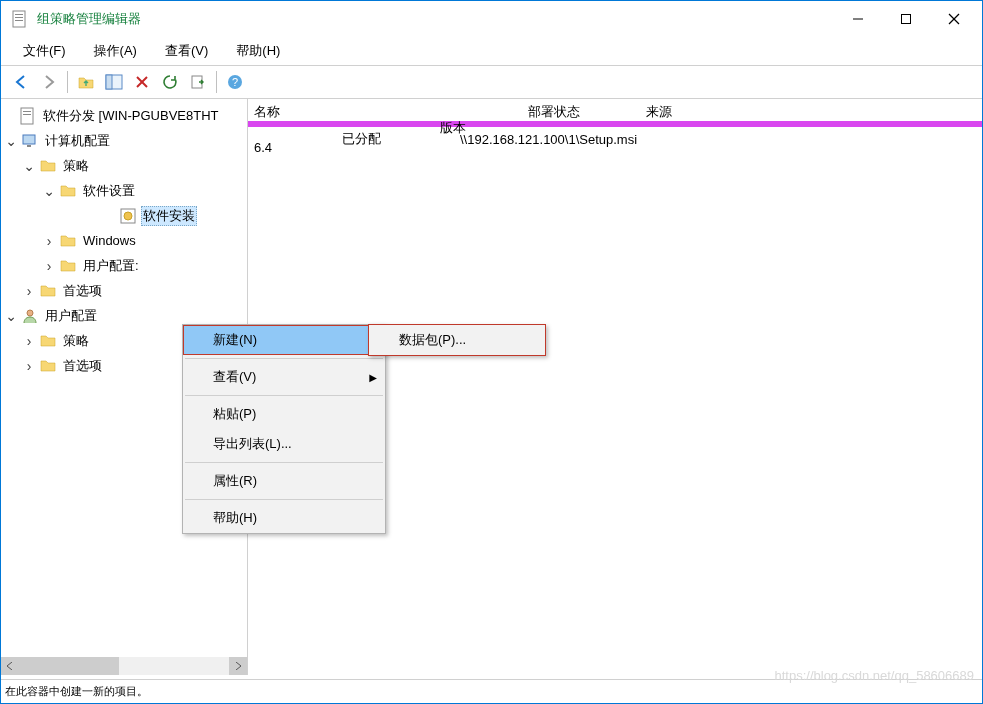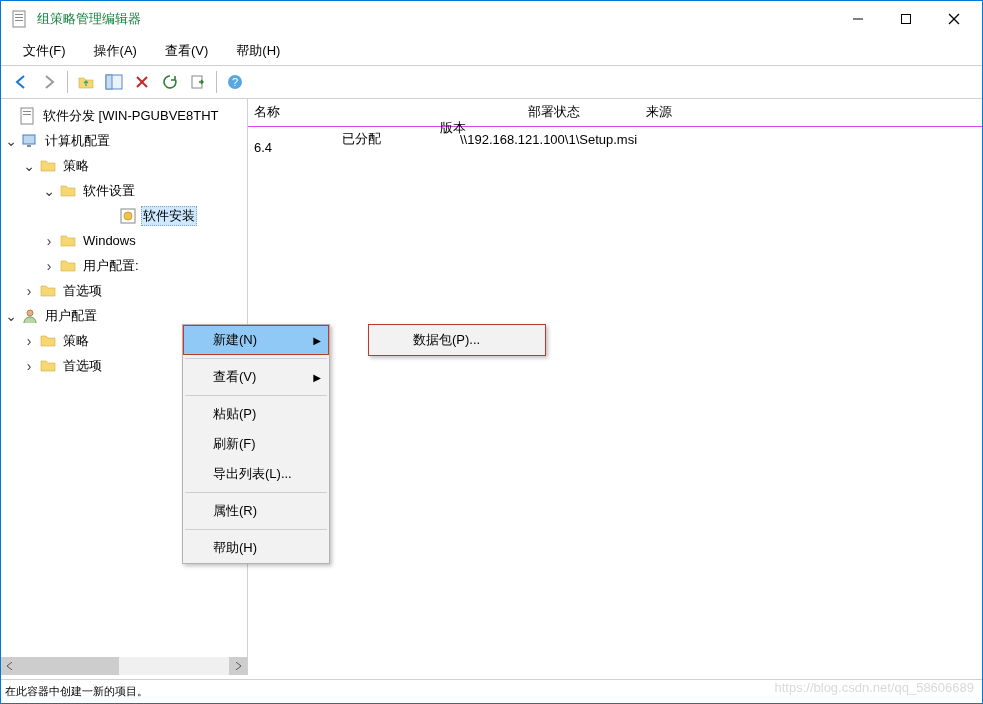--- a/index.html
+++ b/index.html
@@ -35,45 +35,45 @@
   .tree-row.selected .lbl-box { background: #cde8ff; border: 1px dotted #7aa7c7; padding: 0 1px; }
   .lbl-box { display: inline-block; padding: 0 2px; }
 
   .tree-scroll { position: absolute; bottom: 0; left: 0; right: 0; height: 18px; background: #f0f0f0; display: flex; }
   .tree-scroll .arrow { width: 18px; height: 18px; background: #cdcdcd; display: flex; align-items: center; justify-content: center; }
   .tree-scroll .thumb { width: 100px; height: 18px; background: #cdcdcd; margin-left: 0; }
   .tree-scroll .track { flex: 1; }
 
   
   .list-pane { flex: 1; display: flex; flex-direction: column; }
-  .list-header { display: flex; height: 28px; border-bottom: 1px solid #d946ef; font-size: 13px; }
+  .list-header { display: flex; height: 28px; border-bottom: 6px solid #d946ef; font-size: 13px; }
   .list-header .col { padding: 4px 6px; border-right: 1px solid transparent; }
   .list-rows { flex: 1; }
   .list-row { display: flex; height: 24px; align-items: center; font-size: 13px; }
   .list-row .cell { padding: 0 6px; overflow: hidden; text-overflow: ellipsis; white-space: nowrap; }
   .list-row .ic { width: 18px; height: 18px; margin-right: 4px; vertical-align: middle; display: inline-block; }
   .col-name { width: 186px; }
   .col-ver { width: 88px; margin-top: 16px; }
   .col-state { width: 118px; }
   .col-src { flex: 1; }
 
   
   .ctx-menu { position: absolute; background: #f2f2f2; border: 1px solid #b3b3b3; box-shadow: 2px 2px 4px rgba(0,0,0,0.25); font-size: 13px; z-index: 10; }
-  .ctx-menu.main-ctx { left: 181px; top: 225px; width: 148px; }
+  .ctx-menu.main-ctx { left: 181px; top: 225px; width: 204px; }
   .ctx-menu .mitem { height: 30px; display: flex; align-items: center; padding: 0 22px 0 30px; position: relative; }
   .ctx-menu .mitem.highlight { background: #90c8f6; outline: 1px solid #c0392b; outline-offset: -1px; }
   .ctx-menu .mitem .arrow-r { position: absolute; right: 8px; font-size: 10px; }
   .ctx-menu .msep { height: 1px; background: #cfcfcf; margin: 3px 2px; }
   .sub-menu { position: absolute; left: 367px; top: 225px; width: 178px; background: #f2f2f2; border: 1px solid #b3b3b3; outline: 1px solid #c0392b; outline-offset: -1px; box-shadow: 2px 2px 4px rgba(0,0,0,0.25); z-index: 11; }
-  .sub-menu .mitem { height: 30px; display: flex; align-items: center; padding: 0 12px 0 30px; margin-left: 14px; }
+  .sub-menu .mitem { height: 30px; display: flex; align-items: center; padding: 0 12px 0 30px; }
 
   
   .statusbar { position: absolute; bottom: 0; left: 0; right: 0; height: 24px; border-top: 1px solid #d0d0d0; font-size: 11px; padding: 2px 4px; display: flex; align-items: center; }
 
-  .watermark { position: absolute; right: 8px; bottom: 8px; color: #d9d9d9; font-size: 13px; font-family: Arial, sans-serif; z-index: 0; }
+  .watermark { position: absolute; right: 8px; bottom: 20px; color: #d9d9d9; font-size: 13px; font-family: Arial, sans-serif; z-index: 0; }
 
   
   .folder-ic { fill: #f7d774; stroke: #c9a227; stroke-width: 0.5; }
 </style>
 </head>
 <body>
 
 <div class="titlebar">
   <svg class="app-icon" viewBox="0 0 18 18">
       <rect x="2" y="1" width="12" height="16" fill="#fff" stroke="#888"></rect>
@@ -300,23 +300,20 @@
     <div class="msep"></div>
     <div class="mitem">
       <span>查看(V)</span>
       <span class="arrow-r">▶</span>
     </div>
     <div class="msep"></div>
     <div class="mitem">
         <span>粘贴(P)</span>
       </div>
     <div class="mitem">
-        <span>刷新(F)</span>
-      </div>
-    <div class="mitem">
         <span>导出列表(L)...</span>
       </div>
     <div class="msep"></div>
     <div class="mitem">
         <span>属性(R)</span>
       </div>
     <div class="msep"></div>
     <div class="mitem">
         <span>帮助(H)</span>
       </div>

